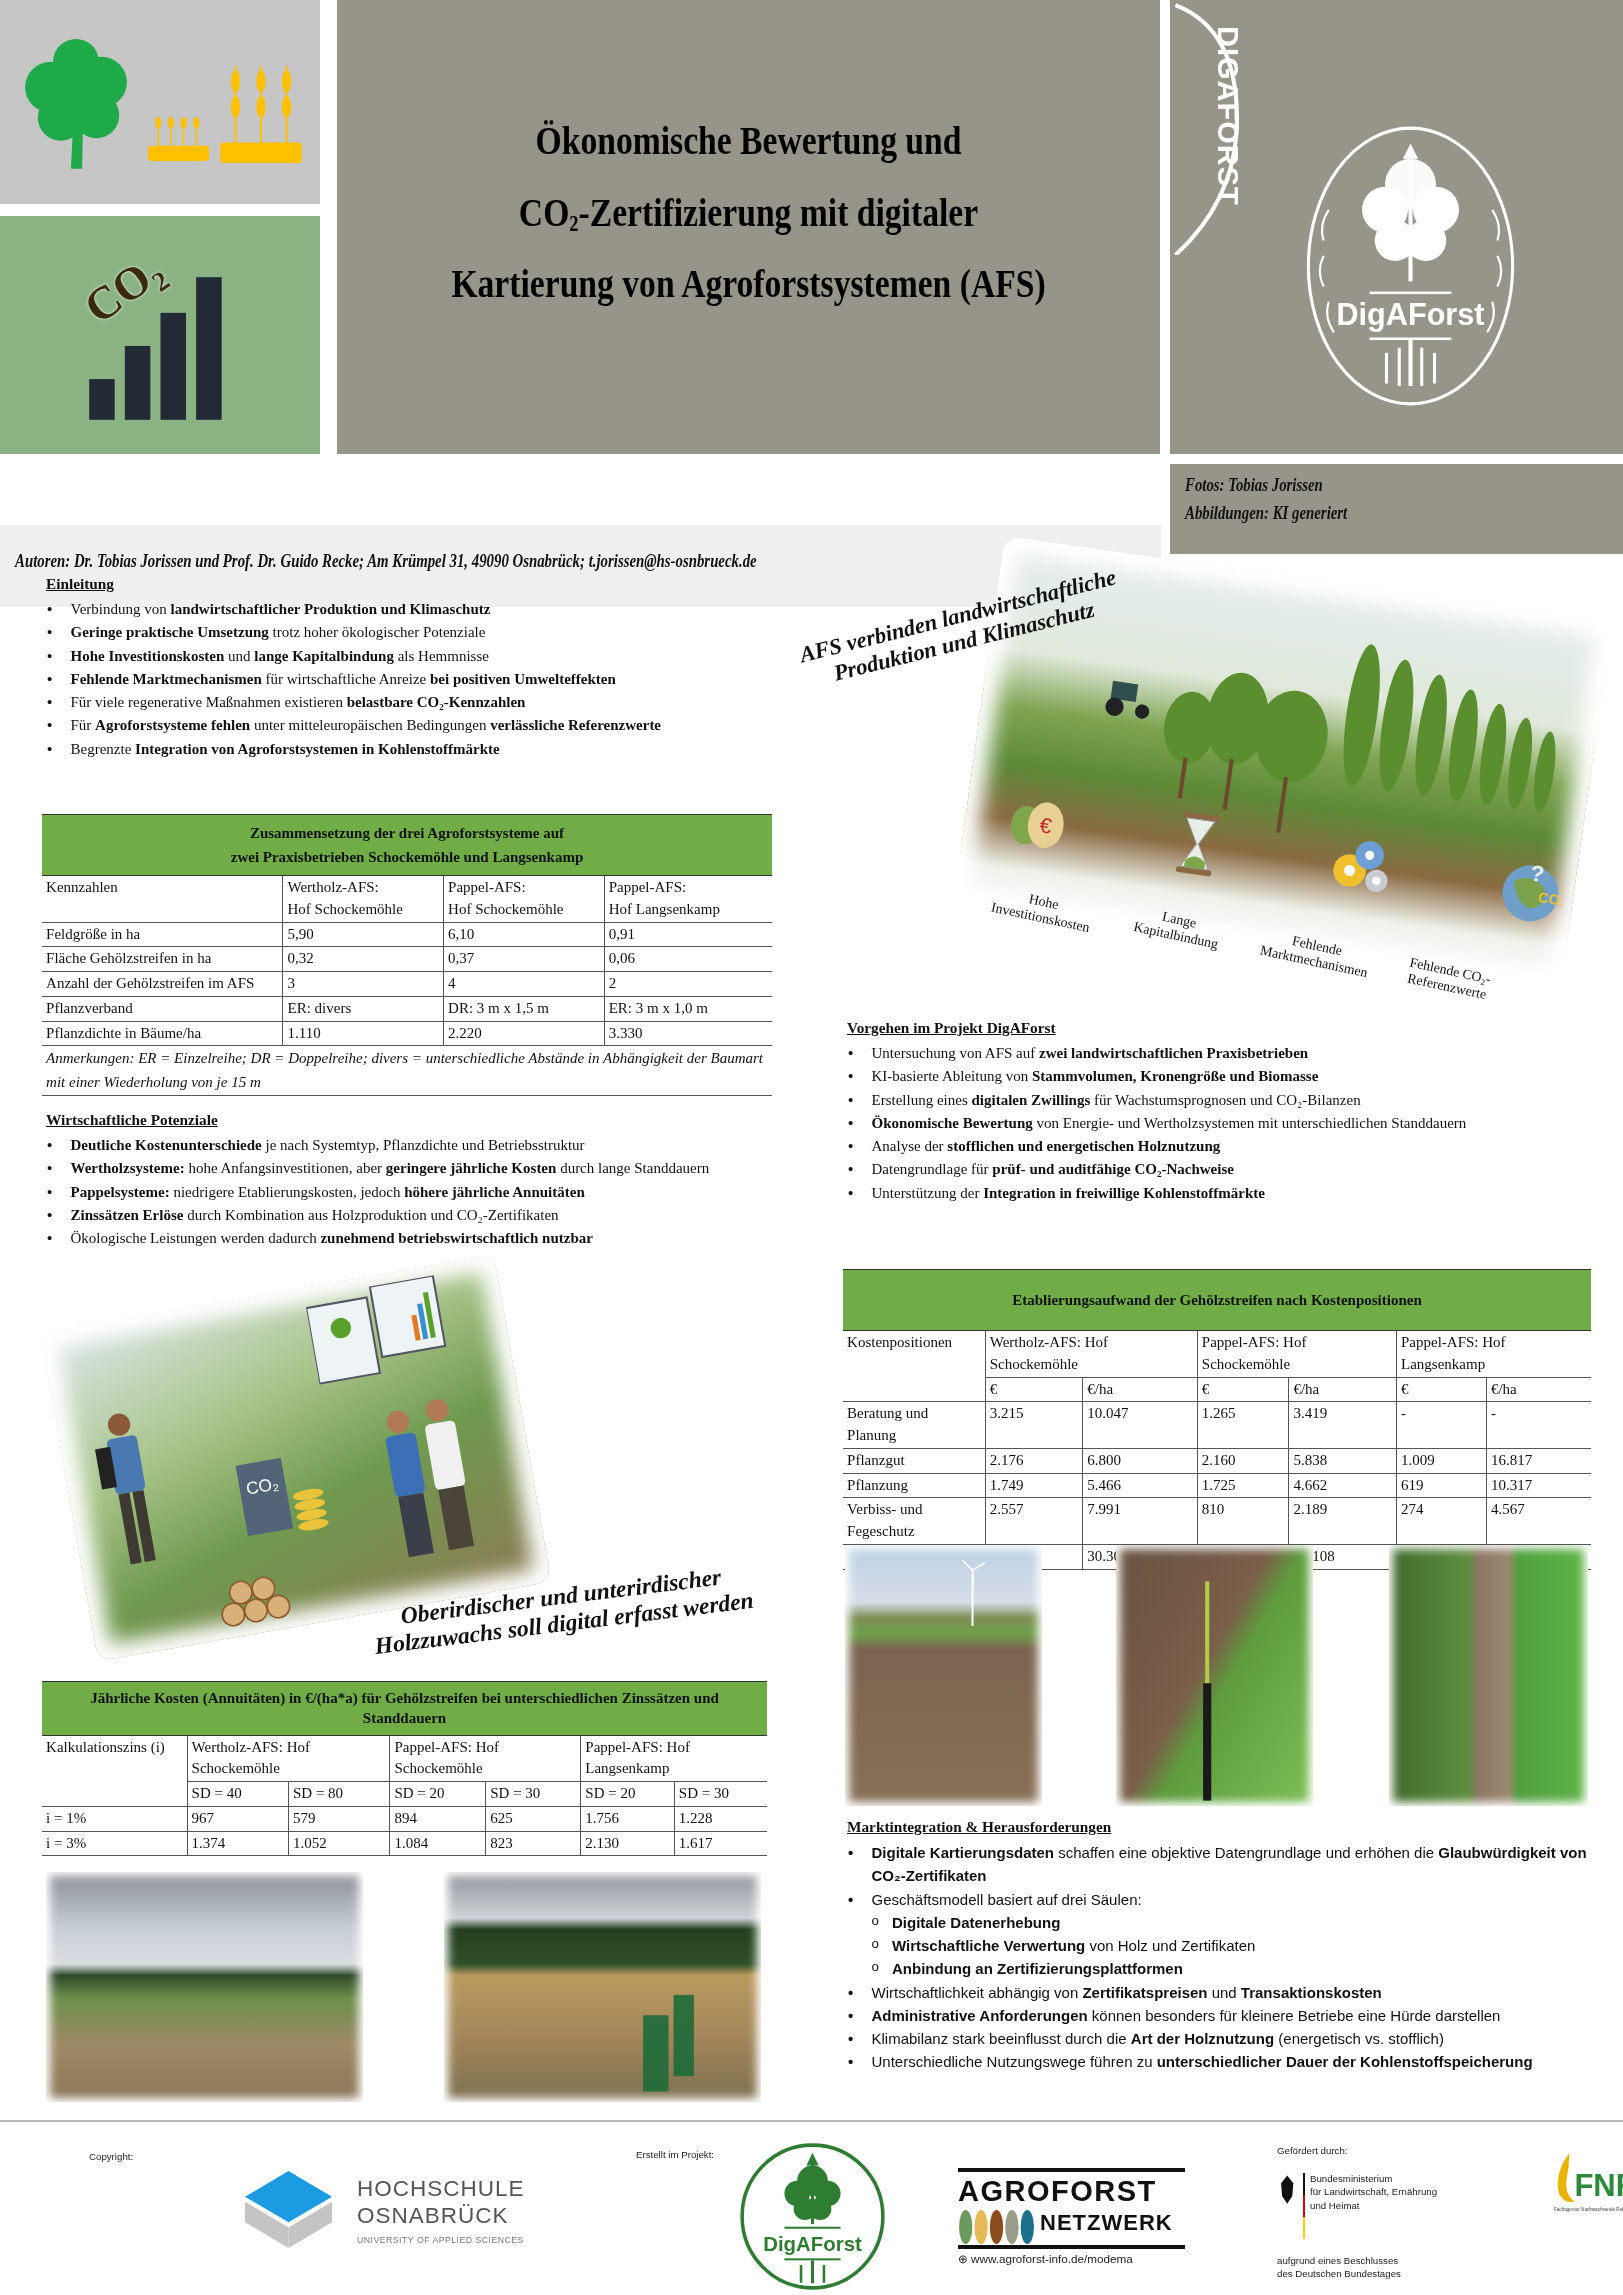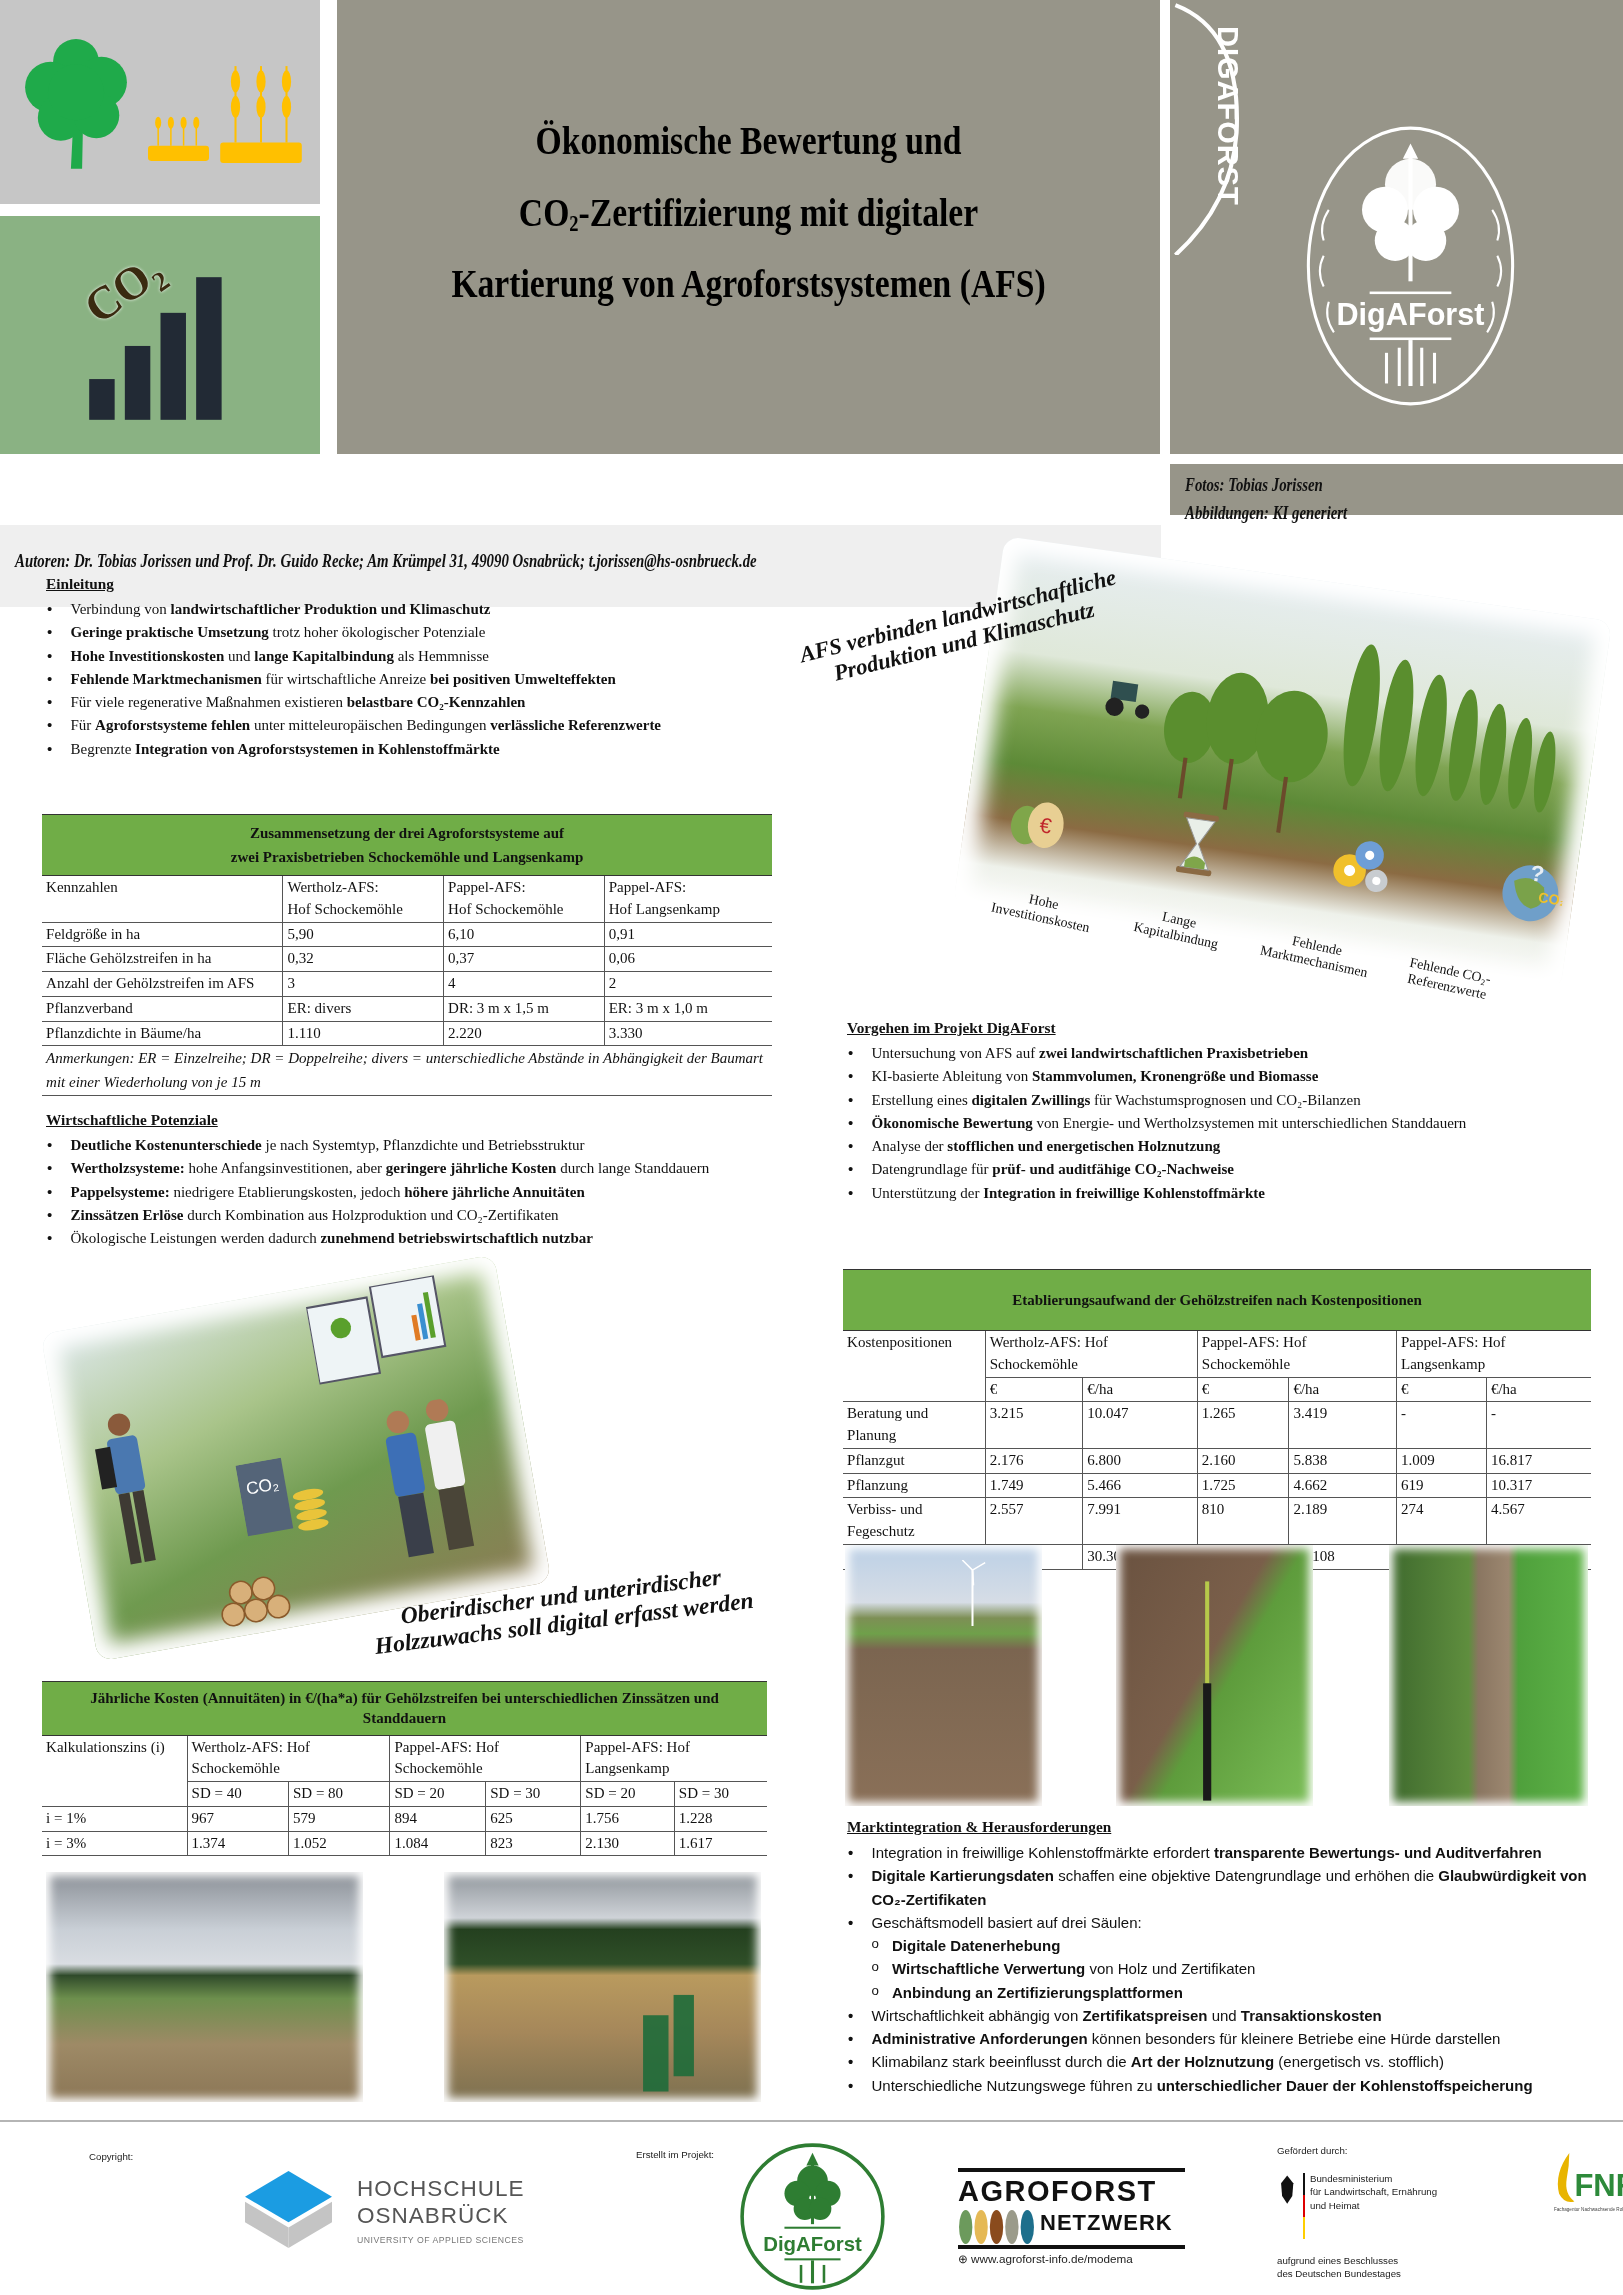--- a/index.html
+++ b/index.html
@@ -141,21 +141,21 @@
       <rect x="205" y="440" width="6" height="75"></rect>
         <rect x="249" y="440" width="6" height="75"></rect>
     </g>
     <text x="230" y="395" text-anchor="middle" font-family="Liberation Sans, sans-serif" font-weight="bold" font-size="60" fill="#fff">DigAForst</text>
   </svg>
 </div>
 
 <div class="abs tile-light" style="left:0;top:484px;width:1161px;height:82px;margin-top:41px;">
   <div class="abs author-text" style="left:15.3px;top:24.5px;transform:scaleX(0.78);">Autoren: Dr. Tobias Jorissen und Prof. Dr. Guido Recke; Am Krümpel 31, 49090 Osnabrück; t.jorissen@hs-osnbrueck.de</div>
 </div>
-<div class="abs tile-taupe" style="left:1170px;top:464px;width:454px;height:51px;">
+<div class="abs tile-taupe" style="left:1170px;top:464px;width:454px;height:90px;">
   <div class="abs credit-text" style="left:15.3px;top:10.2px;transform:scaleX(0.78);">Fotos: Tobias Jorissen</div>
   <div class="abs credit-text" style="left:15.3px;top:38px;transform:scaleX(0.78);">Abbildungen: KI generiert</div>
 </div>
 
 <div class="abs" style="left:46px;top:575px;width:725px;">
   <div class="section-title">Einleitung</div>
   <ul class="bullets">
       <li><span>Verbindung von </span><b>landwirtschaftlicher Produktion und Klimaschutz</b></li>
       <li><b>Geringe praktische Umsetzung</b><span> trotz hoher ökologischer Potenziale</span></li>
       <li><b>Hohe Investitionskosten</b><span> und </span><b>lange Kapitalbindung</b><span> als Hemmnisse</span></li>
@@ -492,21 +492,20 @@
   <svg class="abs" style="left:82px;top:36px;" width="20.4" height="220" viewBox="0 0 40 430">
       <rect x="14" y="0" width="8" height="200" fill="#b6c94a"></rect>
       <rect x="10" y="200" width="16" height="230" fill="#1a1a1a"></rect>
     </svg>
 </div>
 <div class="abs photo" style="left:1389px;top:1545px;width:199px;height:261px;background:linear-gradient(90deg,#3f6a2e 0%,#5f8e3e 40%,#8a7661 45%,#9c8770 60%,#4fa03c 65%,#5fb448 100%);"></div>
 
 <div class="abs" style="left:847px;top:1818px;width:766px;">
   <div class="section-title">Marktintegration &amp; Herausforderungen</div>
   <ul class="bullets" style="font-family:'Liberation Sans',sans-serif;">
-      <li><span>Integration in freiwillige Kohlenstoffmärkte erfordert </span><b>transparente Bewertungs- und Auditverfahren</b></li>
       <li><b>Digitale Kartierungsdaten</b><span> schaffen eine objektive Datengrundlage und erhöhen die </span><b>Glaubwürdigkeit von CO₂-Zertifikaten</b></li>
       <li><span>Geschäftsmodell basiert auf drei Säulen:</span></li>
       <li class="sub-item"><b>Digitale Datenerhebung</b></li>
       <li class="sub-item"><b>Wirtschaftliche Verwertung</b><span> von Holz und Zertifikaten</span></li>
       <li class="sub-item"><b>Anbindung an Zertifizierungsplattformen</b></li>
       <li><span>Wirtschaftlichkeit abhängig von </span><b>Zertifikatspreisen</b><span> und </span><b>Transaktionskosten</b></li>
       <li><b>Administrative Anforderungen</b><span> können besonders für kleinere Betriebe eine Hürde darstellen</span></li>
       <li><span>Klimabilanz stark beeinflusst durch die </span><b>Art der Holznutzung</b><span> (energetisch vs. stofflich)</span></li>
       <li><span>Unterschiedliche Nutzungswege führen zu </span><b>unterschiedlicher Dauer der Kohlenstoffspeicherung</b></li>
     </ul>

